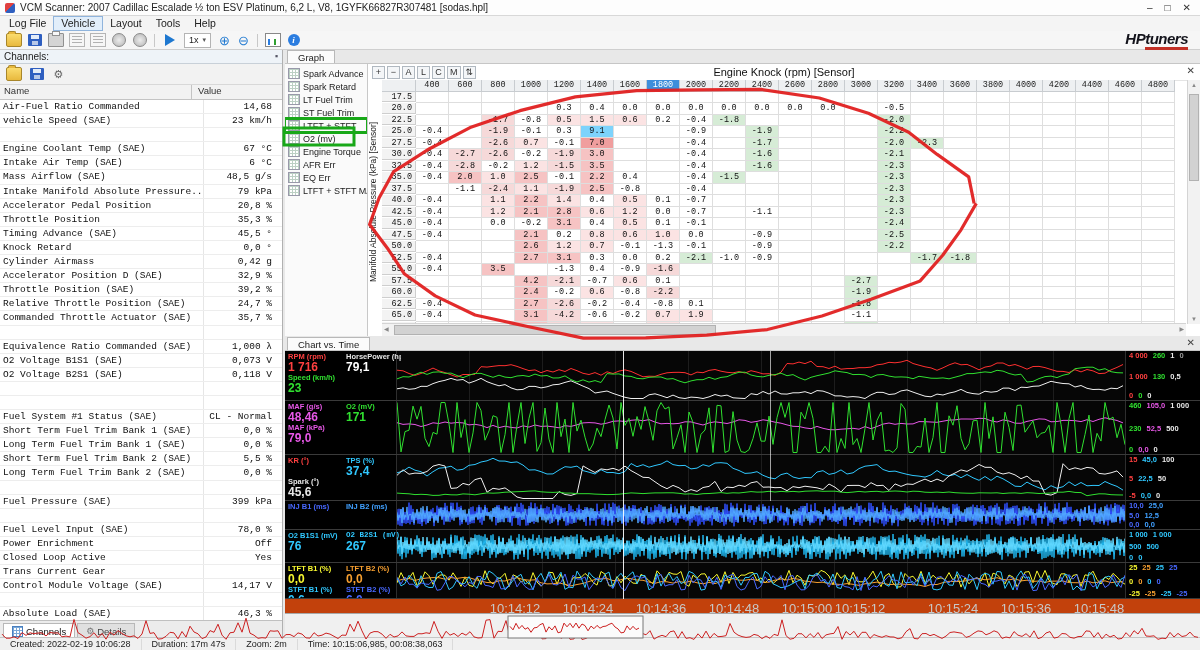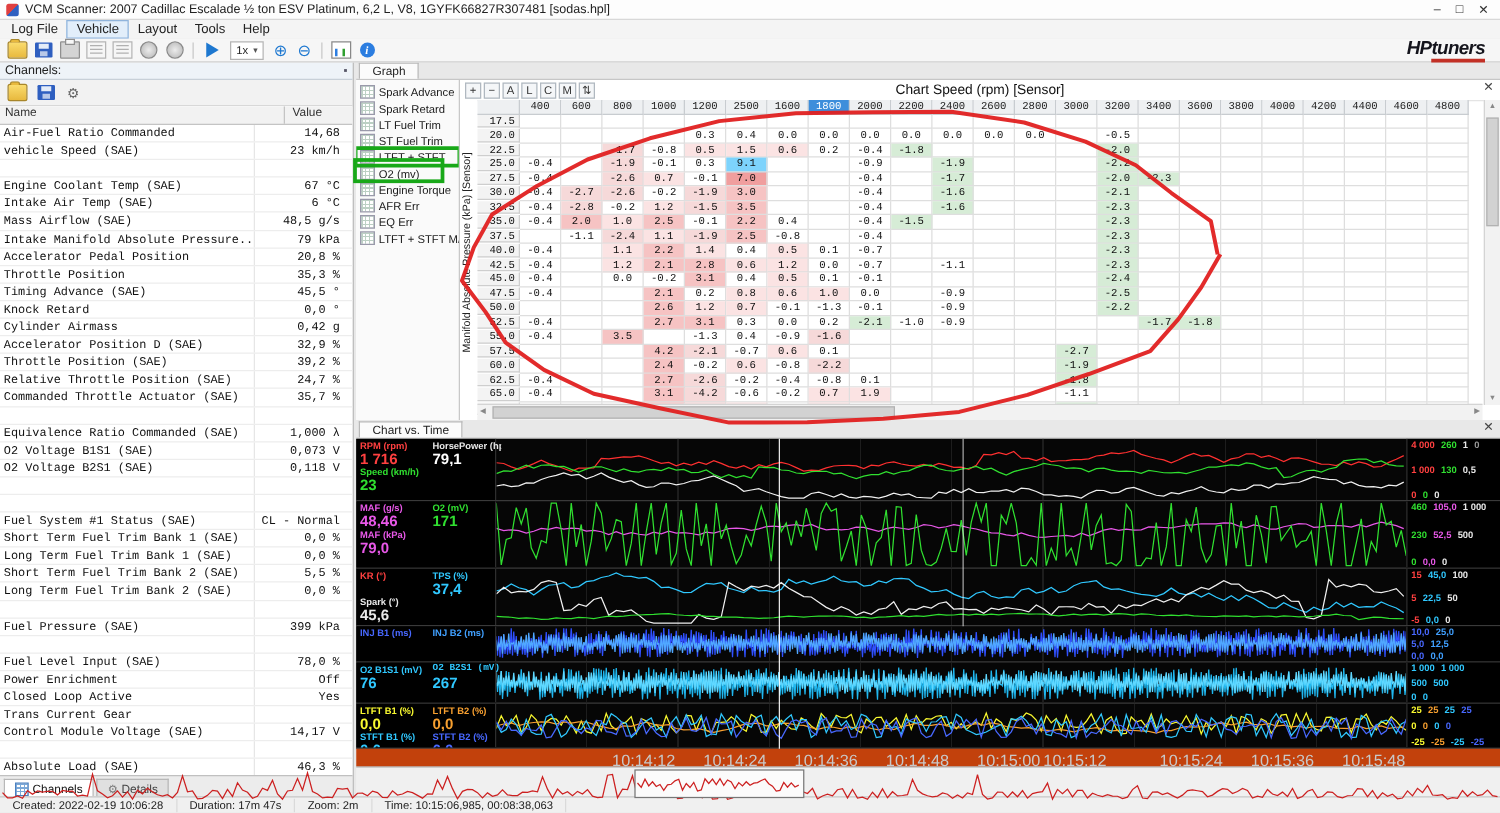--- a/index.html
+++ b/index.html
@@ -51,21 +51,21 @@
   .main{position:absolute;top:49px;left:0;right:0;bottom:12px}
   .leftpanel{position:absolute;left:0;top:0;bottom:0;width:283px;background:#f0f0f0;border-right:1px solid #b0b0b0;
              display:flex;flex-direction:column;box-sizing:border-box}
   .lp-head{height:14px;flex:none;background:#eef3f8;border-bottom:1px solid #c8d0d8;font-size:10px;display:flex;
            align-items:center;padding:0 4px;color:#222}
   .pin{margin-left:auto;font-size:9px;color:#556}
   .lp-tools{height:20px;flex:none;display:flex;align-items:center;gap:4px;padding:0 4px;background:#f2f2f2;border-bottom:1px solid #d8d8d8}
   .lp-table{flex:1;background:#fff;overflow:hidden;font-family:"Liberation Mono",monospace;font-size:9.5px}
   .lp-hrow{display:flex;height:14px;background:#f2f2f2;border-bottom:1px solid #c4c4c4;
            font-family:"Liberation Sans",sans-serif;font-size:9.5px;color:#333}
-  .lp-hrow .h1{width:228px;padding-left:4px;border-right:1px solid #c4c4c4;box-sizing:border-box}
+  .lp-hrow .h1{width:192px;padding-left:4px;border-right:1px solid #c4c4c4;box-sizing:border-box}
   .lp-hrow .h2{flex:1;padding-left:6px}
   .chrow{display:flex;height:13.1px;line-height:13.1px;border-bottom:1px solid #ededed;color:#101010}
   .chname{width:204px;padding-left:3px;border-right:1px solid #e6e6e6;white-space:nowrap;overflow:hidden;box-sizing:border-box}
   .chval{flex:1;text-align:right;padding-right:10px;white-space:nowrap}
   .lp-tabs{height:17px;flex:none;background:#ececec;border-top:1px solid #c0c0c0;display:flex;align-items:flex-end;
            padding-left:3px;gap:2px;font-size:9.5px}
   .lptab{display:flex;align-items:center;gap:3px;padding:0 8px;border:1px solid #b8b8b8;border-bottom:none;
          background:#e0e0e0;color:#444;height:15px;box-sizing:border-box}
   .lptab.active{background:#fff;color:#111}
   .tab-ic{width:9px;height:9px;flex:none}
@@ -435,33 +435,33 @@
         </div>
       <div class="tbl-area">
         <div class="tbl-toolbar" id="tbltoolbar">
           <span class="gbtn">+</span>
             <span class="gbtn">−</span>
             <span class="gbtn">A</span>
             <span class="gbtn">L</span>
             <span class="gbtn">C</span>
             <span class="gbtn">M</span>
             <span class="gbtn">⇅</span>
-            <span class="tbl-title">Chart Speed (rpm) [Sensor]</span>
+            <span class="tbl-title">Engine Knock (rpm) [Sensor]</span>
           <span class="xclose">✕</span>
         </div>
         <div class="ylabel">Manifold Absolute Pressure (kPa) [Sensor]</div>
         <div class="tbl-grid" id="tblgrid">
             <div class="trow">
               <div class="tcell head"></div>
               <div class="tcell head">400</div>
               <div class="tcell head">600</div>
               <div class="tcell head">800</div>
               <div class="tcell head">1000</div>
               <div class="tcell head">1200</div>
-              <div class="tcell head">2500</div>
+              <div class="tcell head">1400</div>
               <div class="tcell head">1600</div>
               <div class="tcell head sel">1800</div>
               <div class="tcell head">2000</div>
               <div class="tcell head">2200</div>
               <div class="tcell head">2400</div>
               <div class="tcell head">2600</div>
               <div class="tcell head">2800</div>
               <div class="tcell head">3000</div>
               <div class="tcell head">3200</div>
               <div class="tcell head">3400</div>

